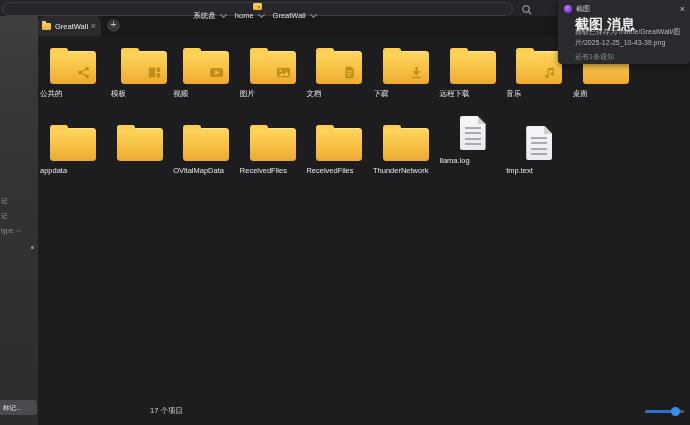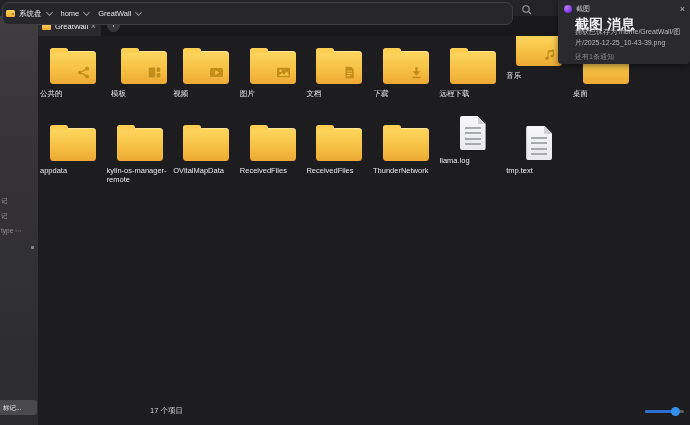--- a/index.html
+++ b/index.html
@@ -3,22 +3,22 @@
 <meta charset="utf-8">
 <style>
   html,body{margin:0;padding:0;}
   body{width:690px;height:425px;position:relative;overflow:hidden;
        font-family:"Liberation Sans","DejaVu Sans",sans-serif;
        background:#1d1d1f;-webkit-font-smoothing:antialiased;}
   .abs{position:absolute;}
 
   
   .toolbar{left:0;top:0;width:690px;height:16px;background:#242428;z-index:6;}
-  .addressbar{left:2px;top:2px;width:511px;height:23px;border:1px solid #3e3e42;
-              border-radius:7px;background:#27272b;display:flex;align-items:center;padding-left:3px;box-sizing:border-box;}
+  .addressbar{left:2px;top:2px;width:511px;height:14px;border:1px solid #3e3e42;
+              border-radius:7px;background:#27272b;display:flex;align-items:center;padding-left:3px;box-sizing:border-box;flex-direction:column;}
   .drive-icon{width:9px;height:7px;border-radius:1.5px;background:linear-gradient(180deg,#fdd45f,#eeae33);
               position:relative;margin-right:4px;flex:none;}
   .drive-icon::after{content:"";position:absolute;right:1.5px;top:2.5px;width:2px;height:2px;border-radius:50%;background:#a4761b;}
   .crumb{font-size:7.5px;color:#e3e3e5;line-height:11px;cursor:default;white-space:nowrap;}
   .caret{width:4px;height:4px;border-right:1px solid #8f8f93;border-bottom:1px solid #8f8f93;
          transform:rotate(45deg);margin:-2px 9px 0 5px;flex:none;}
   .search-btn{left:521px;top:2px;width:12px;height:12px;z-index:7;}
 
   
   .tabbar{left:38px;top:16px;width:652px;height:20px;background:#19191b;z-index:4;}
@@ -208,21 +208,21 @@
         </div>
       </div>
       <div class="file-label">下载</div>
     </div>
     <div class="file-item" style="left: 439.6px; top: 46px;">
       <div class="icon-wrap">
         <div class="folder"></div>
       </div>
       <div class="file-label">远程下载</div>
     </div>
-    <div class="file-item" style="left: 506.2px; top: 28px;">
+    <div class="file-item" style="left: 506.2px; top: 46px;">
       <div class="icon-wrap">
         <div class="folder">
           <div class="glyph">
             <svg viewBox="0 0 12 12" fill="#bd8a16">
               <path d="M4.4 3l5.2-1.2v5.4a1.5 1.2 0 1 1-1-1.1V3.7l-3.2.7v4.7a1.5 1.2 0 1 1-1-1.1z"></path>
             </svg>
           </div>
         </div>
       </div>
       <div class="file-label">音乐</div>
@@ -236,21 +236,20 @@
     <div class="file-item" style="left: 40px; top: 123px;">
       <div class="icon-wrap">
         <div class="folder"></div>
       </div>
       <div class="file-label">appdata</div>
     </div>
     <div class="file-item" style="left: 106.6px; top: 123px;">
       <div class="icon-wrap">
         <div class="folder"></div>
       </div>
-      <div class="file-label">kylin-os-manager-remote</div>
     </div>
     <div class="file-item" style="left: 173.2px; top: 123px;">
       <div class="icon-wrap">
         <div class="folder"></div>
       </div>
       <div class="file-label">OVitalMapData</div>
     </div>
     <div class="file-item" style="left: 239.8px; top: 123px;">
       <div class="icon-wrap">
         <div class="folder"></div>

